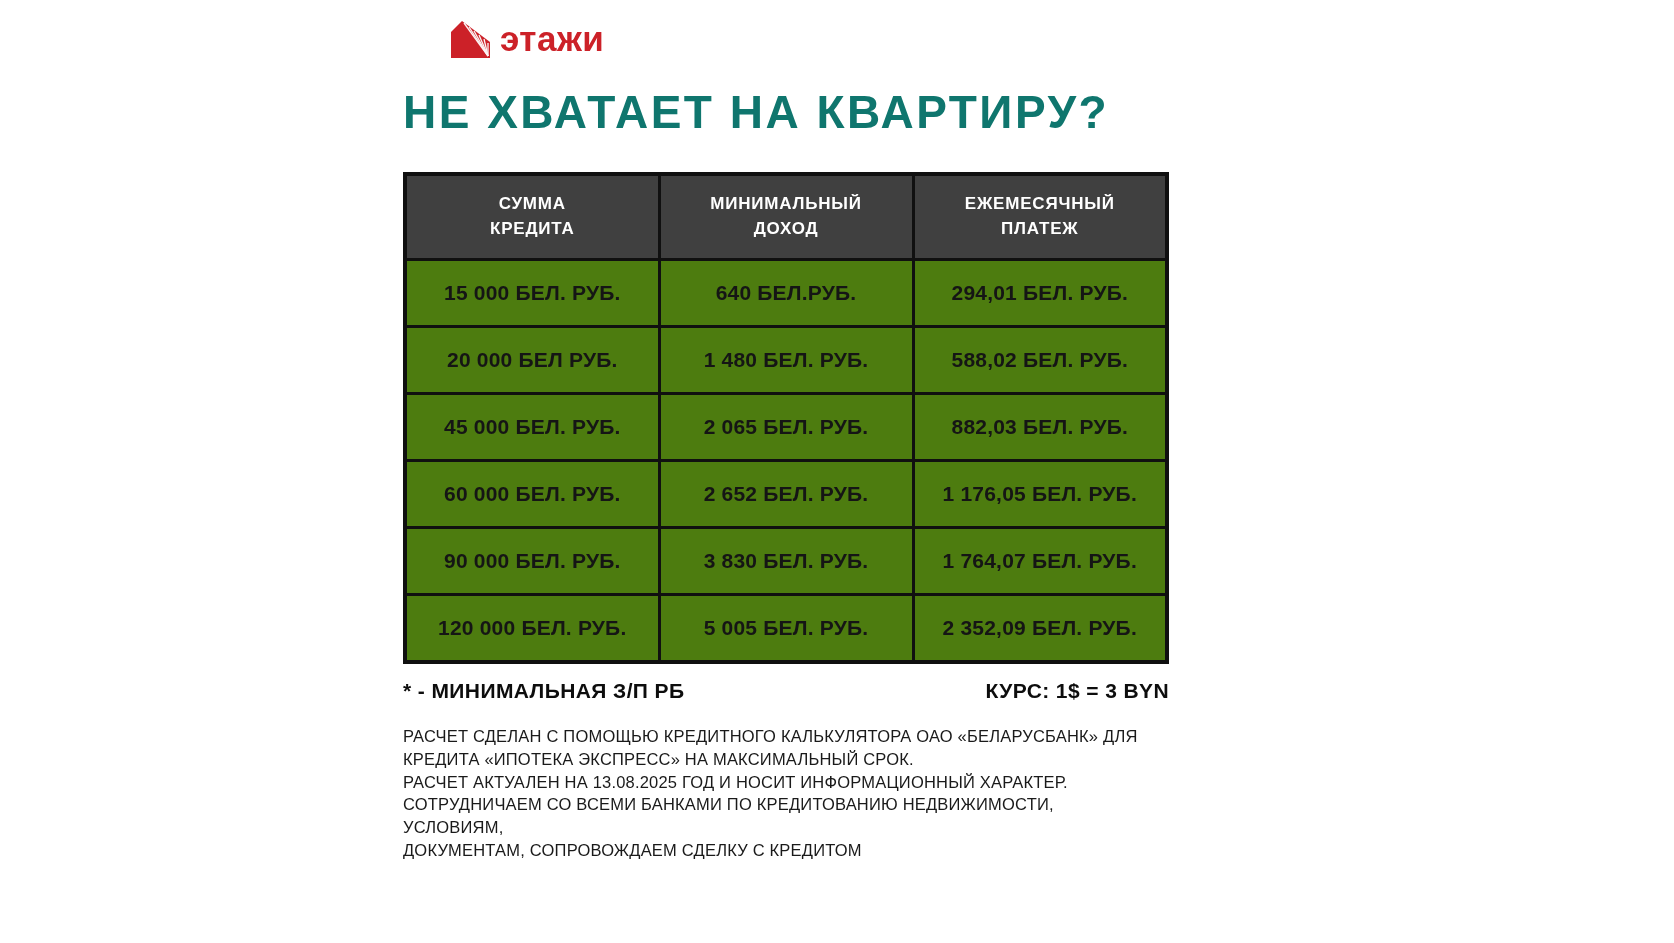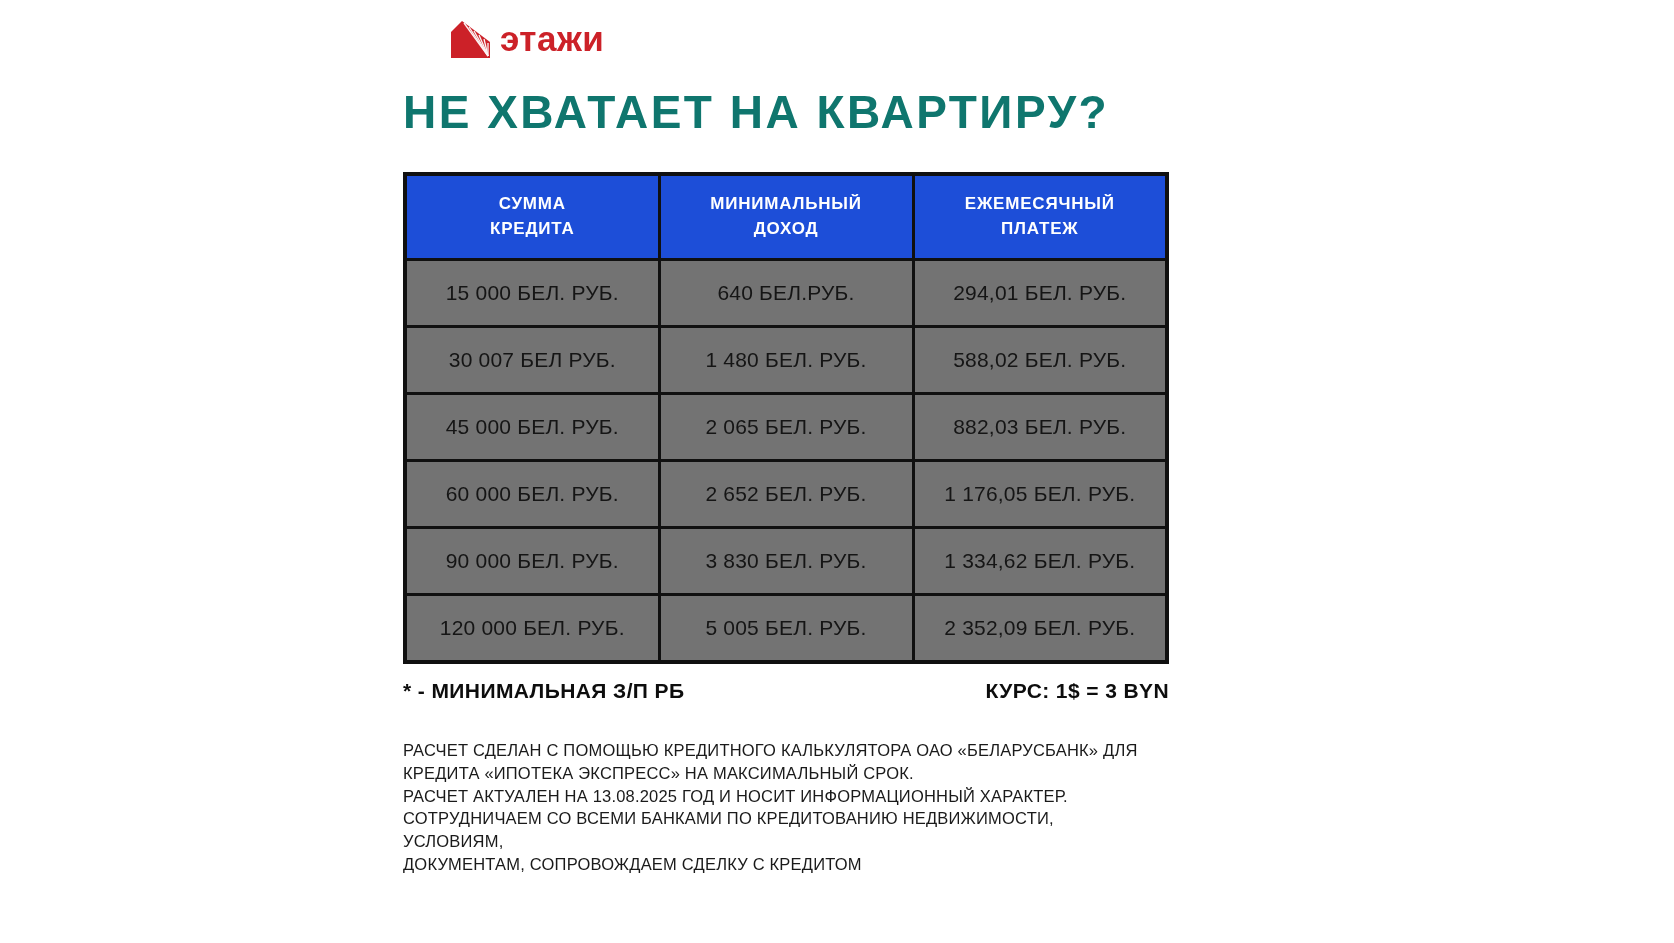--- a/index.html
+++ b/index.html
@@ -52,51 +52,51 @@
     width:766px;
     border:4px solid #101010;
   }
   table.credit-table th,
   table.credit-table td{
     border:3px solid #101010;
     text-align:center;
     vertical-align:middle;
   }
   table.credit-table th{
-    background:#1d4ed8;
+    background:#404040;
     color:#ffffff;
     font-size:17px;
     font-weight:bold;
     letter-spacing:0.8px;
     height:80px;
     white-space:pre-line;
     line-height:1.45;
   }
   table.credit-table td{
-    background:#737373;
+    background:#4d7c0f;
     color:#151515;
     font-size:21px;
-    font-weight:normal;
+    font-weight:bold;
     height:62px;
     letter-spacing:0.2px;
   }
   
   .footnote-row{
     margin-top:15px;
     display:flex;
     justify-content:space-between;
     align-items:flex-start;
     font-size:21px;
     font-weight:bold;
     letter-spacing:0.4px;
     color:#0d0d0d;
   }
   
   .disclaimer{
-    margin-top:36px;
+    margin-top:22px;
     font-size:16.5px;
     line-height:1.38;
     letter-spacing:0.2px;
     color:#1a1a1a;
     width:810px;
     white-space:nowrap;
   }
   .disclaimer div{white-space:nowrap;}
 </style>
 </head>
@@ -132,38 +132,38 @@
 ПЛАТЕЖ</th>
       </tr>
     </thead>
     <tbody>
       <tr>
         <td>15 000 БЕЛ. РУБ.</td>
         <td>640 БЕЛ.РУБ.</td>
         <td>294,01 БЕЛ. РУБ.</td>
       </tr>
       <tr>
-        <td>30 007 БЕЛ РУБ.</td>
+        <td>20 000 БЕЛ РУБ.</td>
         <td>1 480 БЕЛ. РУБ.</td>
         <td>588,02 БЕЛ. РУБ.</td>
       </tr>
       <tr>
         <td>45 000 БЕЛ. РУБ.</td>
         <td>2 065 БЕЛ. РУБ.</td>
         <td>882,03 БЕЛ. РУБ.</td>
       </tr>
       <tr>
         <td>60 000 БЕЛ. РУБ.</td>
         <td>2 652 БЕЛ. РУБ.</td>
         <td>1 176,05 БЕЛ. РУБ.</td>
       </tr>
       <tr>
         <td>90 000 БЕЛ. РУБ.</td>
         <td>3 830 БЕЛ. РУБ.</td>
-        <td>1 334,62 БЕЛ. РУБ.</td>
+        <td>1 764,07 БЕЛ. РУБ.</td>
       </tr>
       <tr>
         <td>120 000 БЕЛ. РУБ.</td>
         <td>5 005 БЕЛ. РУБ.</td>
         <td>2 352,09 БЕЛ. РУБ.</td>
       </tr>
     </tbody>
   </table>
 
   <div class="footnote-row">

